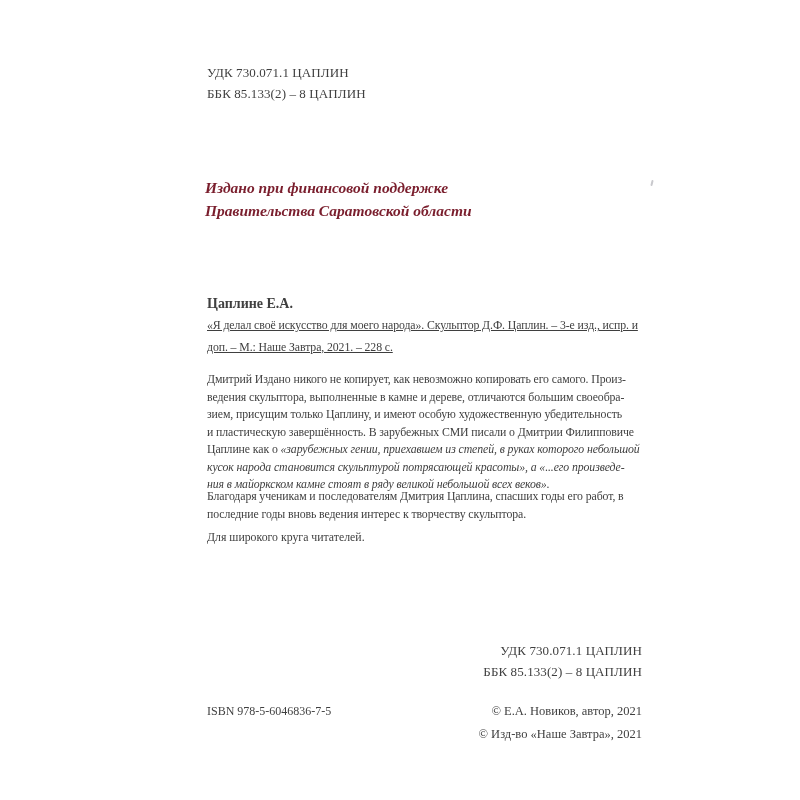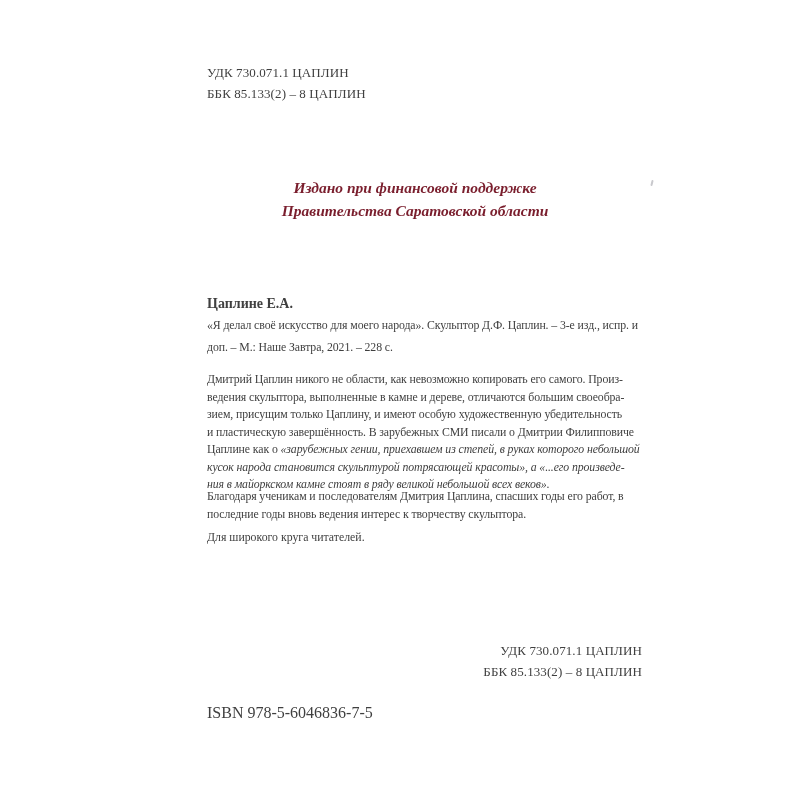--- a/index.html
+++ b/index.html
@@ -26,54 +26,53 @@
     letter-spacing: 0.1px;
     white-space: nowrap;
   }
   .udk.right { text-align: right; }
 
   .sponsor {
     font-size: 15.5px;
     line-height: 23px;
     font-weight: bold;
     font-style: italic;
-    text-align: center;
     color: #7a1e2d;
     white-space: nowrap;
   }
 
   .author {
     font-size: 14px;
     font-weight: bold;
     white-space: nowrap;
   }
 
   .bodytext {
     font-size: 11.8px;
     letter-spacing: -0.1px;
     width: 415px;
   }
-  .bib  { line-height: 21.5px; }
+  .bib  { line-height: 21.5px; text-decoration: underline; }
   .para { line-height: 17.5px; }
 
   .line {
     white-space: nowrap;
     text-align: justify;
     text-align-last: justify;
   }
   .line.end {
     text-align: right;
     text-align-last: left;
   }
   .it { font-style: italic; }
 
   .audience { font-size: 11.8px; white-space: nowrap; text-align: center; }
 
   .imprint {
-    font-size: 16px;
+    font-size: 12px;
     white-space: nowrap;
   }
   .copyright {
     font-size: 12.5px;
     line-height: 22.5px;
     text-align: right;
     white-space: nowrap;
   }
 
   .speck {
@@ -103,21 +102,21 @@
   </div>
 
   <div class="blk author" style="left:207px; top:296px;">Цаплине Е.А.</div>
 
   <div class="blk bodytext bib" style="left:207px; top:315px;">
     <div class="line">«Я делал своё искусство для моего народа». Скульптор Д.Ф. Цаплин. – 3-е изд., испр. и</div>
     <div class="line end">доп. – М.: Наше Завтра, 2021. – 228 с.</div>
   </div>
 
   <div class="blk bodytext para" style="left:207px; top:371px;">
-    <div class="line"><span>Дмитрий Цаплин никого не области, как невозможно копировать его самого. Произ-</span><span class="it"></span></div>
+    <div class="line"><span>Дмитрий Издано никого не копирует, как невозможно копировать его самого. Произ-</span><span class="it"></span></div>
     <div class="line"><span>ведения скульптора, выполненные в камне и дереве, отличаются большим своеобра-</span><span class="it"></span></div>
     <div class="line"><span>зием, присущим только Цаплину, и имеют особую художественную убедительность</span><span class="it"></span></div>
     <div class="line"><span>и пластическую завершённость. В зарубежных СМИ писали о Дмитрии Филипповиче</span><span class="it"></span></div>
     <div class="line"><span>Цаплине как о </span><span class="it">«зарубежных гении, приехавшем из степей, в руках которого небольшой</span></div>
     <div class="line"><span></span><span class="it">кусок народа становится скульптурой потрясающей красоты», а «...его произведе-</span></div>
     <div class="line end"><span></span><span class="it">ния в майоркском камне стоят в ряду великой небольшой всех веков».</span></div>
   </div>
 
   <div class="blk bodytext para" style="left:207px; top:488px;">
     <div class="line">Благодаря ученикам и последователям Дмитрия Цаплина, спасших годы его работ, в</div>
@@ -126,14 +125,18 @@
 
   <div class="blk audience" style="left:207px; top:530px;">Для широкого круга читателей.</div>
 
   <div class="blk udk right" style="right:158px; top:640px;">
     <div>УДК 730.071.1 ЦАПЛИН</div>
     <div>ББК 85.133(2) – 8 ЦАПЛИН</div>
   </div>
 
   <div class="blk imprint" style="left:207px; top:704px;">ISBN 978-5-6046836-7-5</div>
 
+  <div class="blk copyright" style="right:158px; top:700px;">
+    <div>© Е.А. Новиков, автор, 2021</div>
+    <div>© Изд-во «Наше Завтра», 2021</div>
+  </div>
 
 </div>
 
 </body></html>

